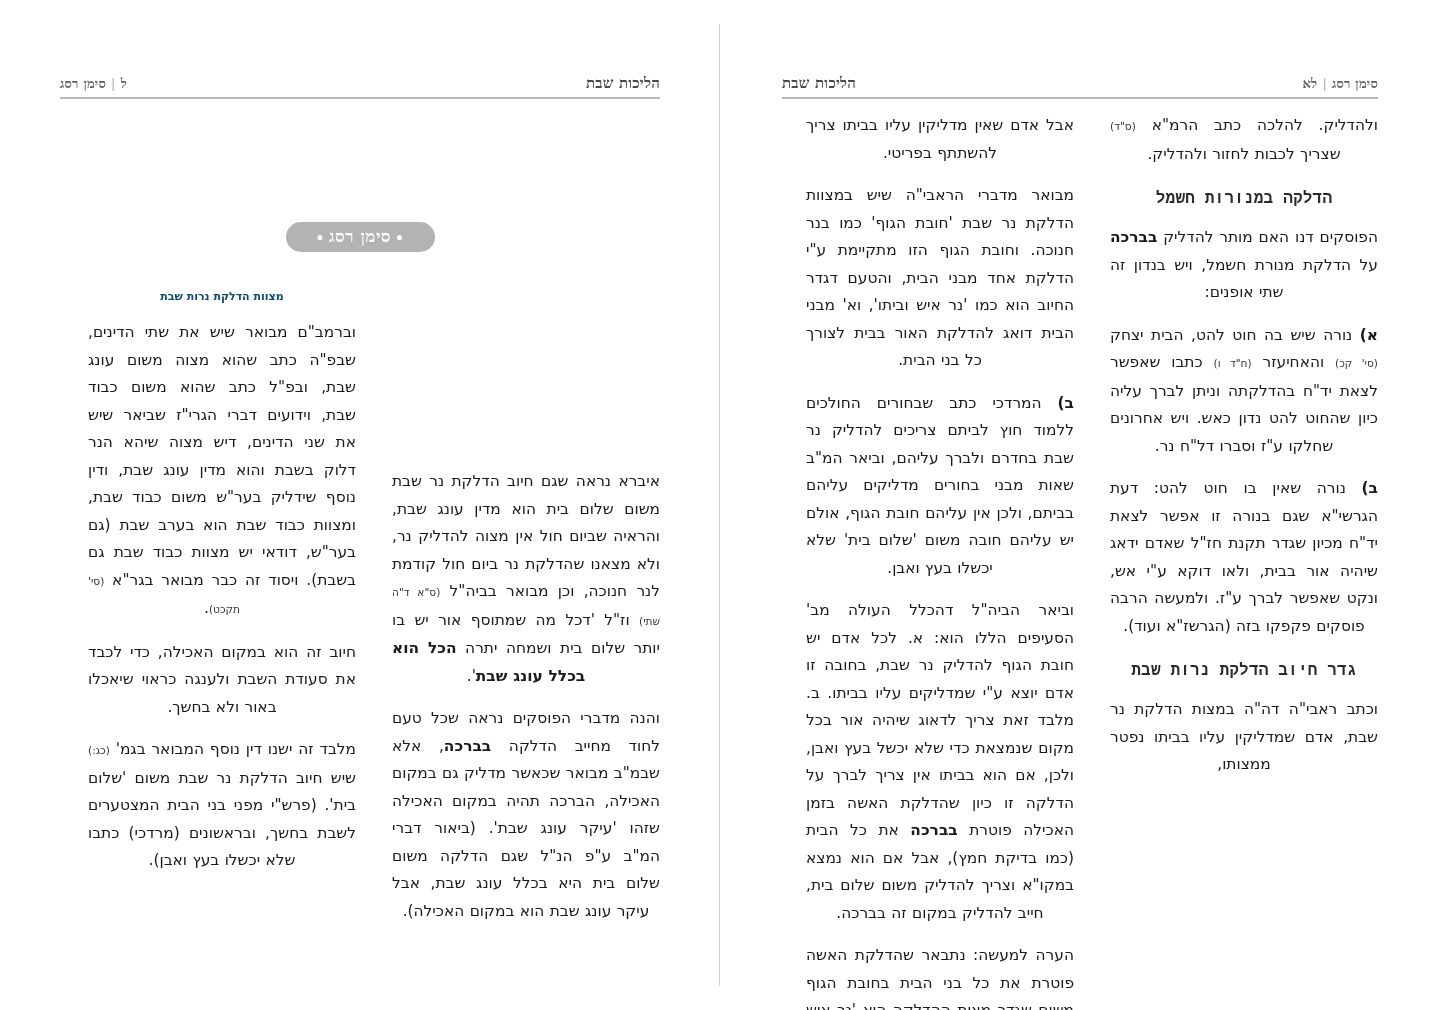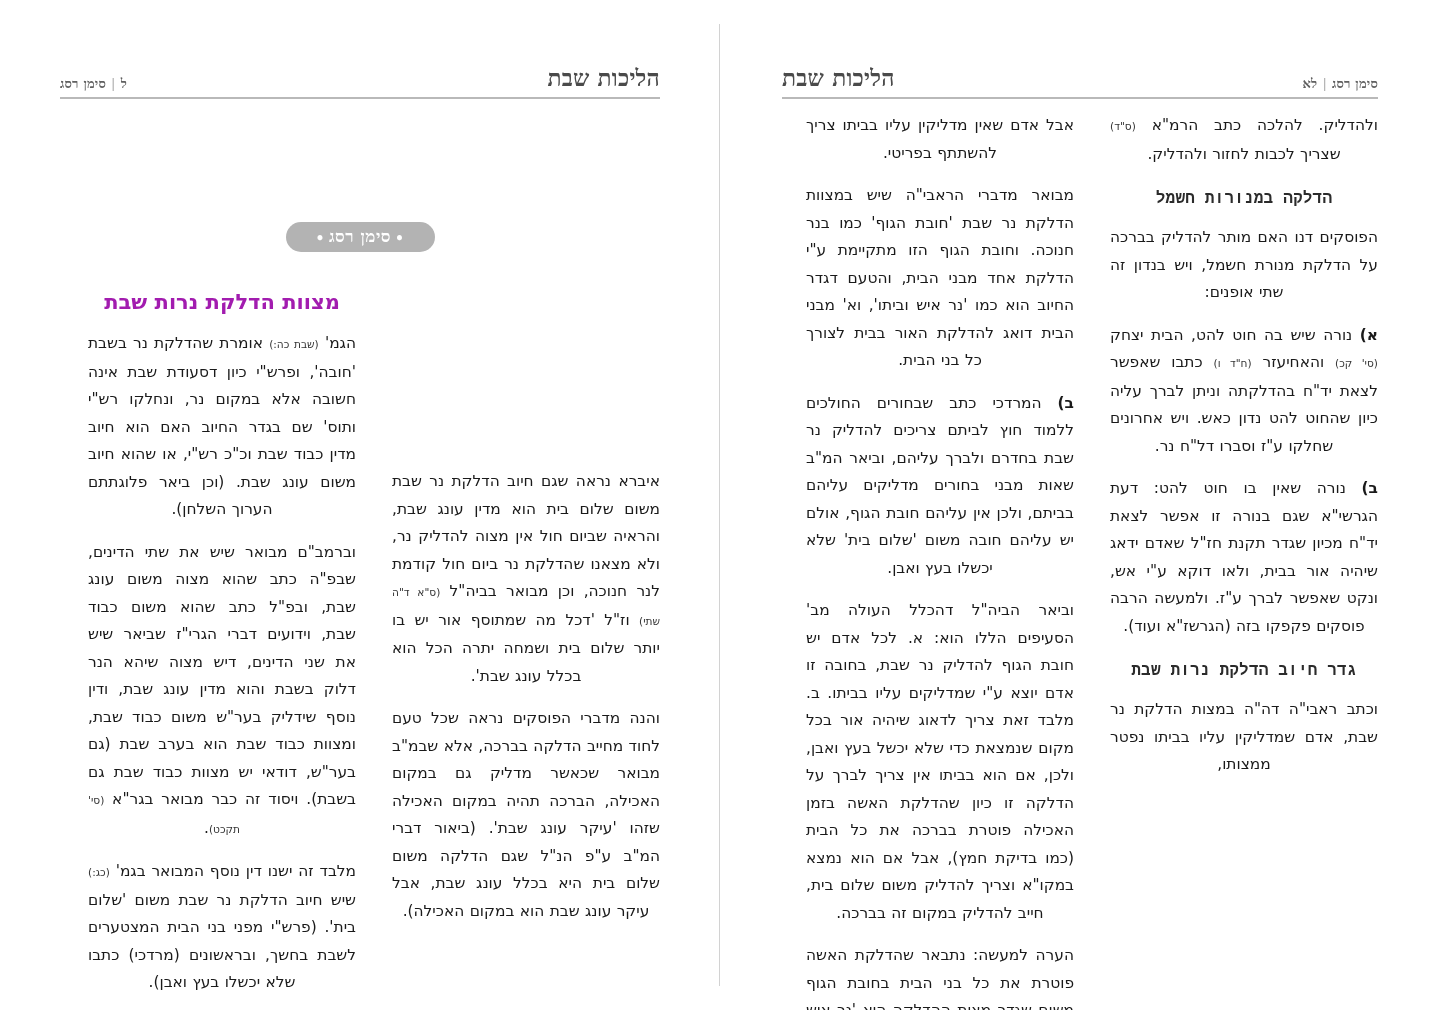--- a/index.html
+++ b/index.html
@@ -38,21 +38,21 @@
     align-items:flex-end;
     justify-content:space-between;
     border-bottom:2px solid #b9b9b9;
     padding-bottom:5px;
     font-family:"DejaVu Serif","Liberation Serif",serif;
     font-size:16.5px;
     font-weight:700;
     color:#555;
     letter-spacing:0.2px;
   }
-  .runhead .rh-book{ font-size:23px; color:#4a4a4a; }
+  .runhead .rh-book{ font-size:15px; color:#4a4a4a; }
   .runhead .rh-siman{ font-size:13px; color:#606060; font-weight:700;}
   .runhead .rh-sep{ color:#a9a9a9; padding:0 5px; font-weight:400;}
 
   
   .page-left .runhead{ left:62px; right:62px; }
   .page-right .runhead{ left:60px; right:60px; }
 
   
   .cols{
     position:absolute;
@@ -79,21 +79,21 @@
     text-align:justify;
     text-align-last:center;
     word-spacing:0.5px;
   }
   .src{
     font-size:10.6px;
     color:#333;
     letter-spacing:0;
   }
   b.mark{ font-weight:700; }
-  b.em{ font-weight:400; }
+  b.em{ font-weight:700; }
 
   h3.sec{
     margin:22px 0 16px 0;
     font-size:16px;
     font-weight:700;
     text-align:center;
     color:#2b2b2b;
     letter-spacing:0.2px;
     font-family:Liberation Mono, monospace;
   }
@@ -112,24 +112,24 @@
     font-family:"DejaVu Serif","Liberation Serif",serif;
     font-size:17px;
     font-weight:700;
     letter-spacing:0.5px;
     line-height:1;
   }
   .siman-badge .dot{ font-size:14px; padding:0 4px; vertical-align:middle;}
 
   h2.chapter{
     margin:0 0 16px 0;
-    font-size:21px;
+    font-size:11px;
     font-weight:700;
     text-align:center;
-    color:#a21caf;
+    color:#0c4a6e;
   }
   .rightpage-cols{ top:290px !important; }
   .spacer-block{ height:178px; }
 </style>
 </head>
 <body>
 
 <div class="spread">
 
   <div class="gutter"></div>
@@ -189,21 +189,21 @@
 
       <div class="col">
         <div class="spacer-block"></div>
         <p class="body">איברא נראה שגם חיוב הדלקת נר שבת משום שלום בית הוא מדין עונג שבת, והראיה שביום חול אין מצוה להדליק נר, ולא מצאנו שהדלקת נר ביום חול קודמת לנר חנוכה, וכן מבואר בביה"ל <span class="src">(ס"א ד"ה שתי)</span> וז"ל 'דכל מה שמתוסף אור יש בו יותר שלום בית ושמחה יתרה <b class="em">הכל הוא בכלל עונג שבת</b>'.</p>
         <p class="body">והנה מדברי הפוסקים נראה שכל טעם לחוד מחייב הדלקה <b class="em">בברכה</b>, אלא שבמ"ב מבואר שכאשר מדליק גם במקום האכילה, הברכה תהיה במקום האכילה שזהו 'עיקר עונג שבת'. (ביאור דברי המ"ב ע"פ הנ"ל שגם הדלקה משום שלום בית היא בכלל עונג שבת, אבל עיקר עונג שבת הוא במקום האכילה).</p>
 
       </div>
 
       <div class="col">
         <h2 class="chapter">מצוות הדלקת נרות שבת</h2>
-        <p class="body">הגמ' <span class="src">(שבת כה:)</span> אומרת שהדלקת נר בשבת 'חובה', ופרש"י כיון דסעודת שבת אינה חשובה אלא במקום נר, ונחלקו רש"י ותוס' שם בגדר החיוב האם הוא חיוב מדין כבוד שבת וכ"כ רש"י, או שהוא חיוב משום עונג שבת. (וכן ביאר פלוגתתם הערוך השלחן).</p>
         <p class="body">וברמב"ם מבואר שיש את שתי הדינים, שבפ"ה כתב שהוא מצוה משום עונג שבת, ובפ"ל כתב שהוא משום כבוד שבת, וידועים דברי הגרי"ז שביאר שיש את שני הדינים, דיש מצוה שיהא הנר דלוק בשבת והוא מדין עונג שבת, ודין נוסף שידליק בער"ש משום כבוד שבת, ומצוות כבוד שבת הוא בערב שבת (גם בער"ש, דודאי יש מצוות כבוד שבת גם בשבת). ויסוד זה כבר מבואר בגר"א <span class="src">(סי' תקכט)</span>.</p>
+        <p class="body">חיוב זה הוא במקום האכילה, כדי לכבד את סעודת השבת ולענגה כראוי שיאכלו באור ולא בחשך.</p>
         <p class="body">מלבד זה ישנו דין נוסף המבואר בגמ' <span class="src">(כג:)</span> שיש חיוב הדלקת נר שבת משום 'שלום בית'. (פרש"י מפני בני הבית המצטערים לשבת בחשך, ובראשונים (מרדכי) כתבו שלא יכשלו בעץ ואבן).</p>
       </div>
 
     </div>
   </div>
 
 </div>
 
 </body></html>

